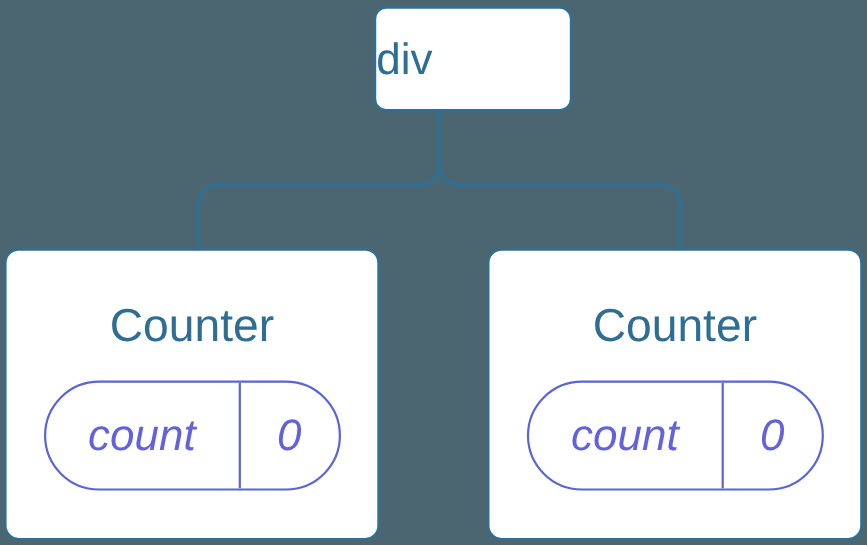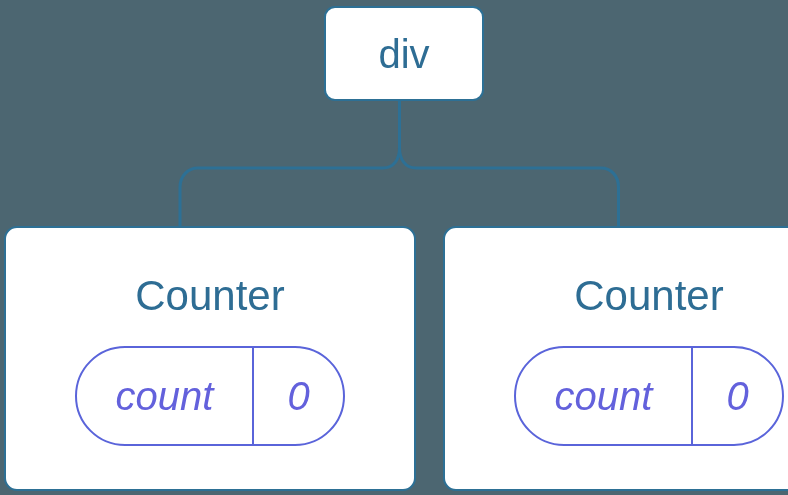--- a/index.html
+++ b/index.html
@@ -34,41 +34,41 @@
     display: block;
     pointer-events: none;
   }
   .connector path {
     fill: none;
     stroke: var(--connector);
     stroke-width: 3;
   }
   .root-node {
     position: absolute;
-    left: 324px;
+    left: 340px;
     top: 6px;
-    width: 160px;
+    width: 180px;
     height: 95px;
     background: var(--node-bg);
     border: 2px solid var(--node-border);
     border-radius: 11px;
     display: flex;
     align-items: center;
-    justify-content: center;
+    justify-content: flex-start;
   }
   .root-node-label {
     color: var(--node-text);
     font-size: 40px;
     font-weight: 500;
     line-height: 1;
   }
   .card {
     position: absolute;
     top: 226px;
-    width: 412px;
+    width: 341px;
     height: 265px;
     background: var(--node-bg);
     border: 2px solid var(--node-border);
     border-radius: 13px;
     display: flex;
     flex-direction: column;
     align-items: center;
   }
   .card-left  { left: 4px; }
   .card-right { left: 443px; }

